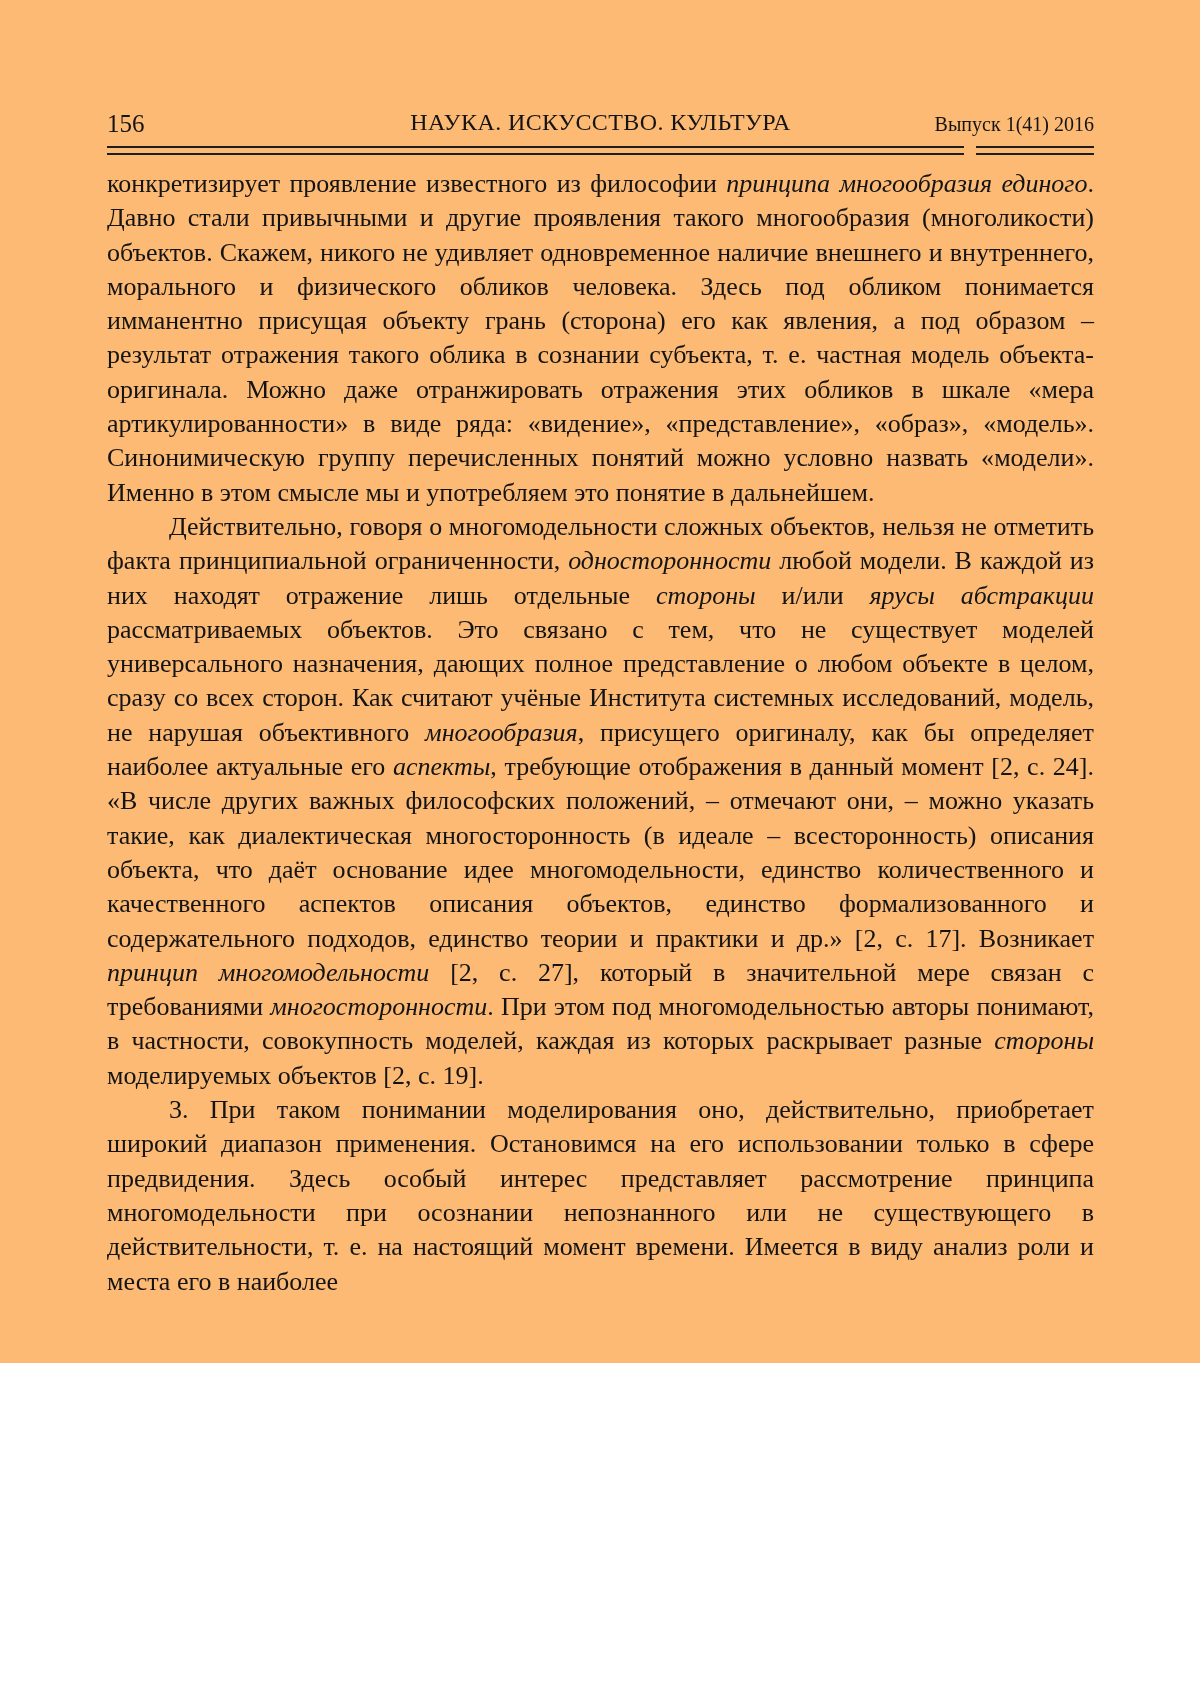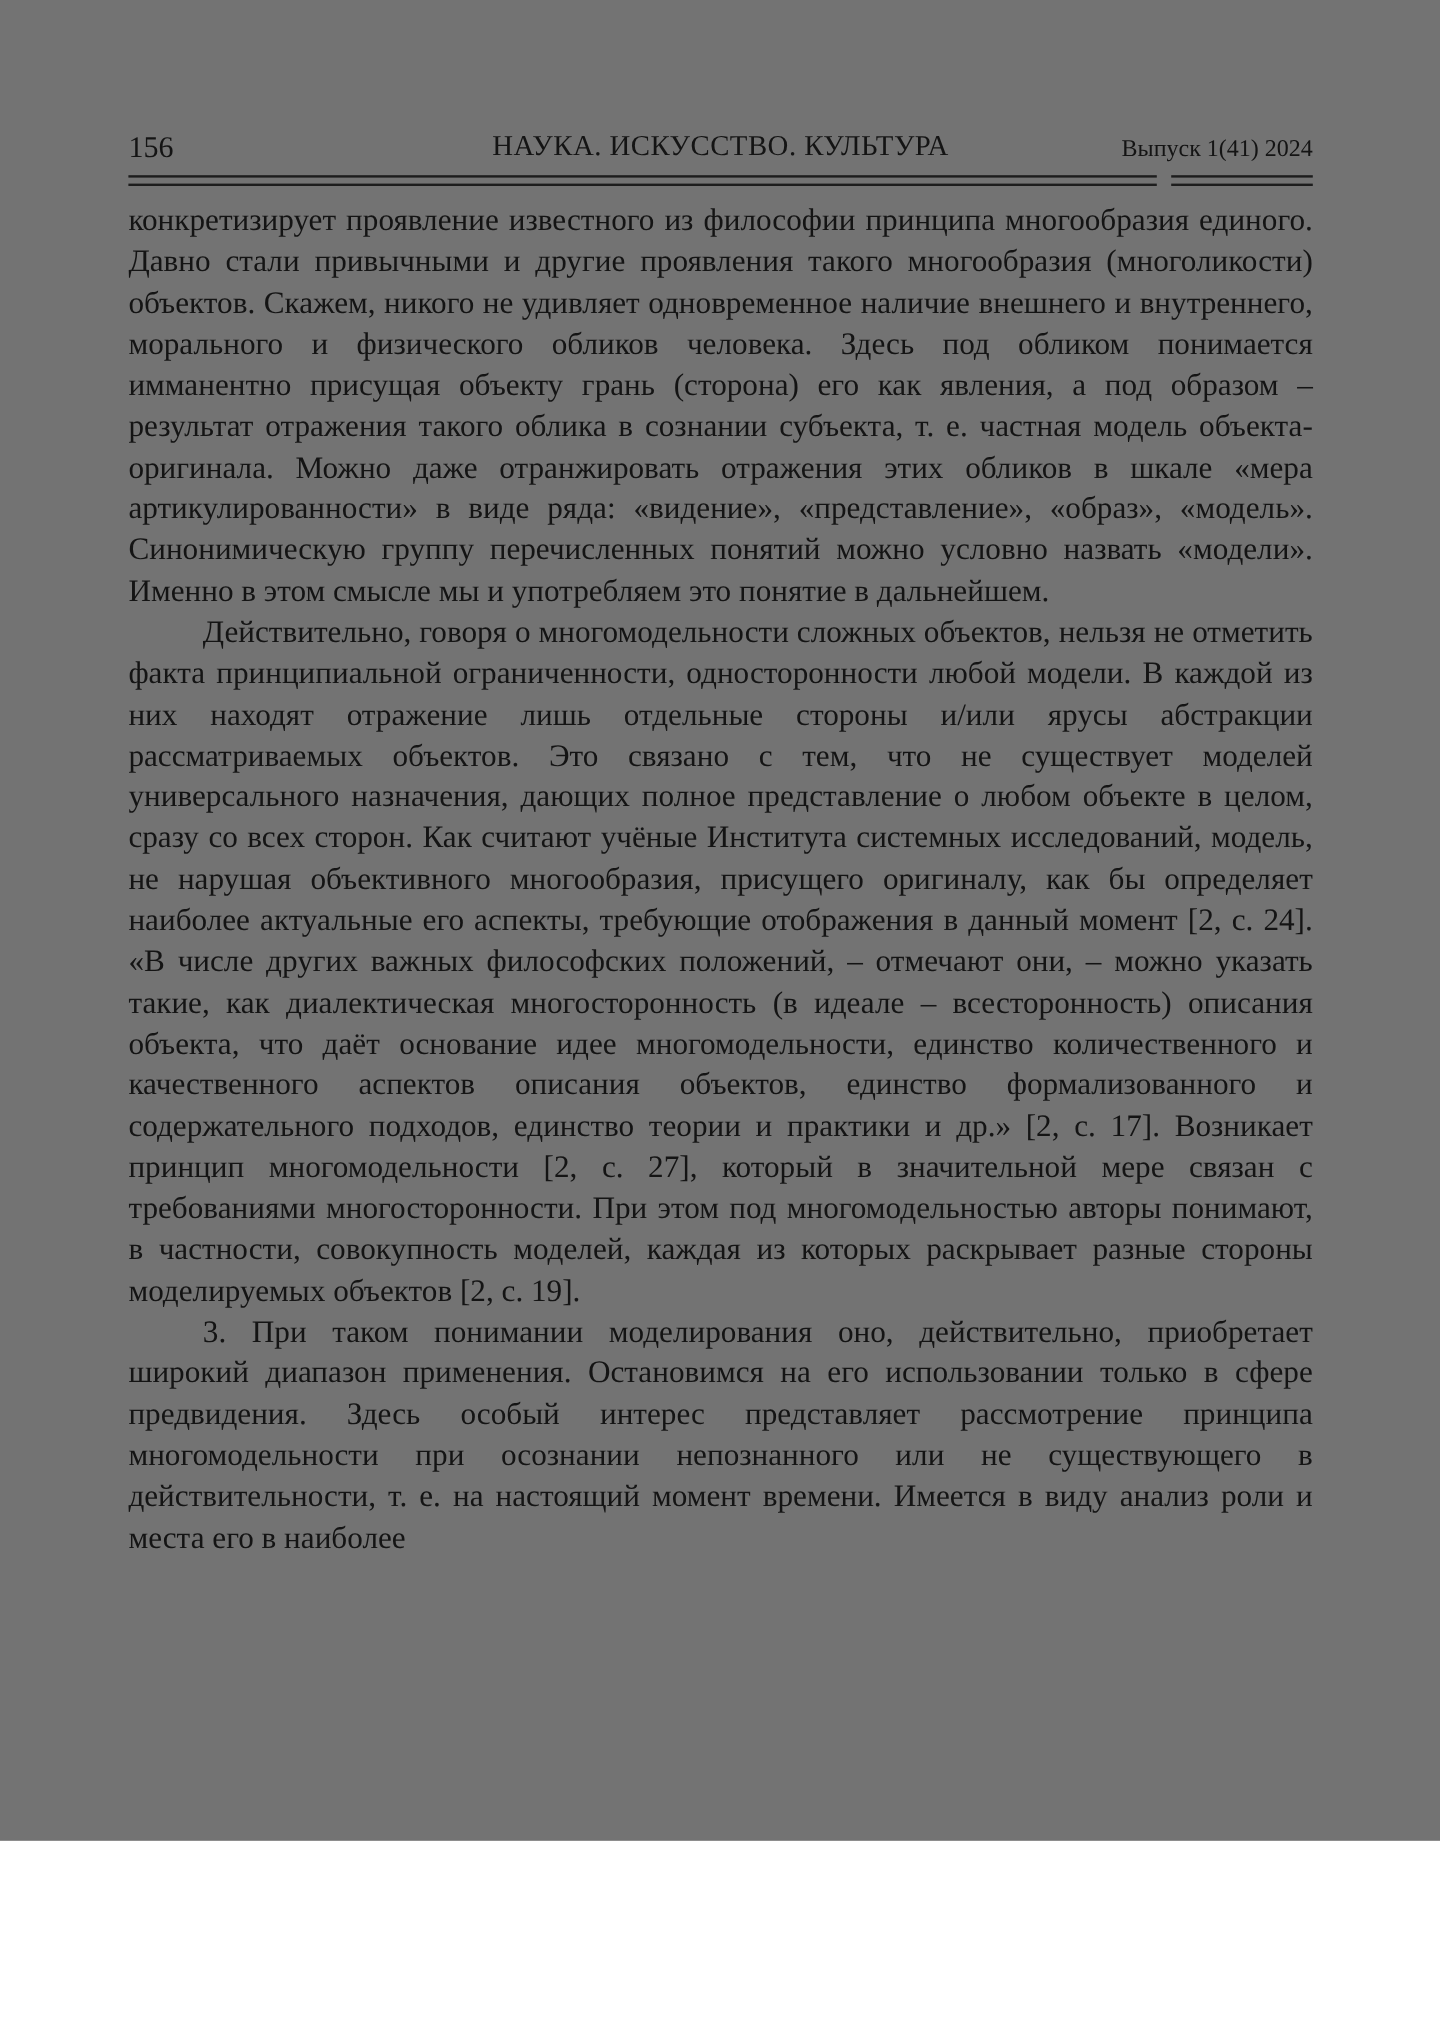--- a/index.html
+++ b/index.html
@@ -10,22 +10,22 @@
   body {
     width: 1200px;
     height: 1697px;
     font-family: "Liberation Serif", "DejaVu Serif", serif;
     color: #141414;
     -webkit-font-smoothing: antialiased;
   }
   .page {
     position: relative;
     width: 1200px;
-    height: 1534px;
-    background: #737373;
+    height: 1363px;
+    background: #fdba74;
     overflow: hidden;
   }
   
   .running-head {
     position: absolute;
     left: 107px;
     top: 104px;
     width: 987px;
     height: 32px;
   }
@@ -82,32 +82,32 @@
     text-align: justify;
   }
   .article-body p {
     margin: 0;
     padding: 0;
   }
   .article-body p.indent {
     text-indent: 62px;
   }
   .run-normal { font-style: normal; font-weight: normal; margin-top: 43px; }
-  .run-italic { }
+  .run-italic { font-style: italic; }
   .run-bold   { font-weight: normal; }
 </style>
 </head>
 <body>
 
 <div class="page">
 
   <div class="running-head">
     <span class="page-number">156</span>
     <span class="journal-title">НАУКА. ИСКУССТВО. КУЛЬТУРА</span>
-    <span class="issue-label">Выпуск 1(41) 2024</span>
+    <span class="issue-label">Выпуск 1(41) 2016</span>
   </div>
 
   <div class="header-rule">
     <div class="seg long"></div>
     <div class="seg short"></div>
   </div>
 
   <div class="article-body">
       <p class=""><span class="run-normal">конкретизирует проявление известного из философии </span><span class="run-italic">принципа многообразия единого</span><span class="run-normal">. Давно стали привычными и другие проявления такого многообразия (многоликости) объектов. Скажем, никого не удивляет одновременное наличие внешнего и внутреннего, морального и физического обликов человека. Здесь под </span><span class="run-bold">обликом</span><span class="run-normal"> понимается имманентно присущая объекту грань (сторона) его как явления, а под </span><span class="run-bold">образом</span><span class="run-normal"> – результат отражения такого облика в сознании субъекта, т. е. частная модель объекта-оригинала. Можно даже отранжировать отражения этих обликов в шкале «мера артикулированности» в виде ряда: «видение», «представление», «образ», «модель». Синонимическую группу перечисленных понятий можно условно назвать «</span><span class="run-bold">модели</span><span class="run-normal">». Именно в этом смысле мы и употребляем это понятие в дальнейшем.</span></p>
       <p class="indent"><span class="run-normal">Действительно, говоря о многомодельности сложных объектов, нельзя не отметить факта принципиальной ограниченности, </span><span class="run-italic">односторонности</span><span class="run-normal"> любой модели. В каждой из них находят отражение лишь отдельные </span><span class="run-italic">стороны</span><span class="run-normal"> и/или </span><span class="run-italic">ярусы абстракции</span><span class="run-normal"> рассматриваемых объектов. Это связано с тем, что не существует моделей универсального назначения, дающих полное представление о любом объекте в целом, сразу со всех сторон. Как считают учёные Института системных исследований, модель, не нарушая объективного </span><span class="run-italic">многообразия</span><span class="run-normal">, присущего оригиналу, как бы определяет наиболее актуальные его </span><span class="run-italic">аспекты</span><span class="run-normal">, требующие отображения в данный момент [2, с. 24]. «В числе других важных философских положений, – отмечают они, – можно указать такие, как диалектическая многосторонность (в идеале – всесторонность) описания объекта, что даёт основание идее многомодельности, единство количественного и качественного аспектов описания объектов, единство формализованного и содержательного подходов, единство теории и практики и др.» [2, с. 17]. Возникает </span><span class="run-italic">принцип многомодельности</span><span class="run-normal"> [2, с. 27], который в значительной мере связан с требованиями </span><span class="run-italic">многосторонности</span><span class="run-normal">. При этом под </span><span class="run-bold">многомодельностью</span><span class="run-normal"> авторы понимают, в частности, совокупность моделей, каждая из которых раскрывает разные </span><span class="run-italic">стороны</span><span class="run-normal"> моделируемых объектов [2, с. 19].</span></p>

